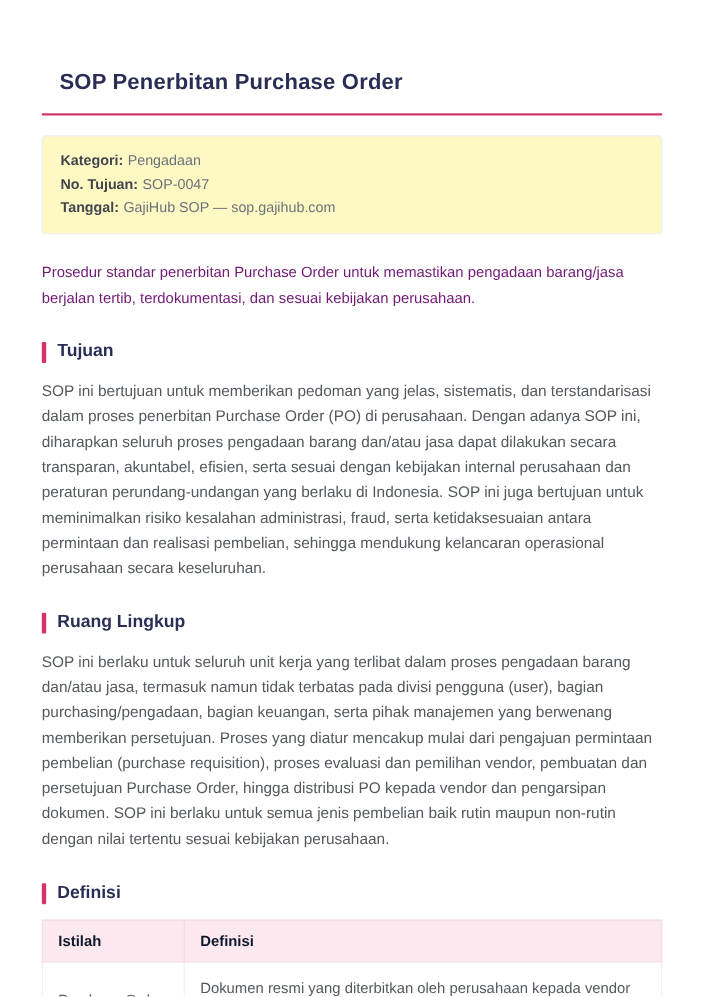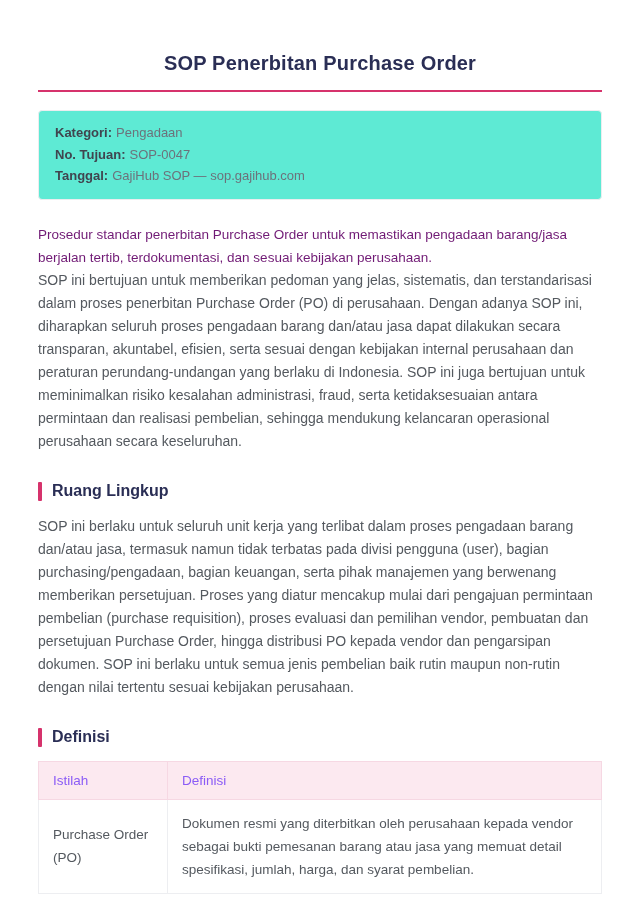--- a/index.html
+++ b/index.html
@@ -11,36 +11,36 @@
     color: #54595f;
     overflow: hidden;
   }
   .page {
     box-sizing: border-box;
     width: 640px;
     height: 906px;
     padding: 48px 38px 0 38px;
   }
   .doc-title {
-    margin: 4px;
-    text-align: center;
+    margin: 16px;
+    text-align: left;
     font-size: 20px;
     font-weight: bold;
     color: #2a2e55;
     letter-spacing: 0.2px;
   }
   .title-rule {
     height: 0;
     border: none;
     border-top: 2.5px solid #d6336c;
     margin: 15px 0 0 0;
   }
   .meta-box {
     margin-top: 18px;
-    background: #5eead4;
+    background: #fef9c3;
     border: 1px solid #ebedef;
     border-radius: 4px;
     padding: 11px 16px 12px 16px;
   }
   .meta-row {
     font-size: 13px;
     line-height: 21.5px;
     color: #6c727b;
   }
   .meta-row .meta-label {
@@ -80,22 +80,22 @@
   }
   table.def-table {
     width: 100%;
     border-collapse: collapse;
     margin-top: 4px;
     font-size: 13.5px;
   }
   .def-table th {
     background: #fce9f0;
     border: 1px solid #f6d8e3;
-    color: #8b5cf6;
-    font-weight: normal;
+    color: #0f172a;
+    font-weight: bold;
     text-align: left;
     padding: 11px 14px;
   }
   .def-table th.col-term { width: 100px; }
   .def-table td {
     border: 1px solid #edeef1;
     padding: 12px 14px;
     vertical-align: middle;
     line-height: 23px;
     color: #54595f;
@@ -116,20 +116,24 @@
     <div class="meta-row">
       <span class="meta-label">No. Tujuan:</span><span>SOP-0047</span>
     </div>
     <div class="meta-row">
       <span class="meta-label">Tanggal:</span><span>GajiHub SOP — sop.gajihub.com</span>
     </div>
   </div>
 
   <p class="intro">Prosedur standar penerbitan Purchase Order untuk memastikan pengadaan barang/jasa berjalan tertib, terdokumentasi, dan sesuai kebijakan perusahaan.</p>
 
+  <div class="section-heading">
+    <span class="heading-bar"></span>
+    <span class="heading-text">Tujuan</span>
+  </div>
   <p class="section-body">SOP ini bertujuan untuk memberikan pedoman yang jelas, sistematis, dan terstandarisasi dalam proses penerbitan Purchase Order (PO) di perusahaan. Dengan adanya SOP ini, diharapkan seluruh proses pengadaan barang dan/atau jasa dapat dilakukan secara transparan, akuntabel, efisien, serta sesuai dengan kebijakan internal perusahaan dan peraturan perundang-undangan yang berlaku di Indonesia. SOP ini juga bertujuan untuk meminimalkan risiko kesalahan administrasi, fraud, serta ketidaksesuaian antara permintaan dan realisasi pembelian, sehingga mendukung kelancaran operasional perusahaan secara keseluruhan.</p>
 
   <div class="section-heading">
     <span class="heading-bar"></span>
     <span class="heading-text">Ruang Lingkup</span>
   </div>
   <p class="section-body">SOP ini berlaku untuk seluruh unit kerja yang terlibat dalam proses pengadaan barang dan/atau jasa, termasuk namun tidak terbatas pada divisi pengguna (user), bagian purchasing/pengadaan, bagian keuangan, serta pihak manajemen yang berwenang memberikan persetujuan. Proses yang diatur mencakup mulai dari pengajuan permintaan pembelian (purchase requisition), proses evaluasi dan pemilihan vendor, pembuatan dan persetujuan Purchase Order, hingga distribusi PO kepada vendor dan pengarsipan dokumen. SOP ini berlaku untuk semua jenis pembelian baik rutin maupun non-rutin dengan nilai tertentu sesuai kebijakan perusahaan.</p>
 
   <div class="section-heading">
     <span class="heading-bar"></span>

